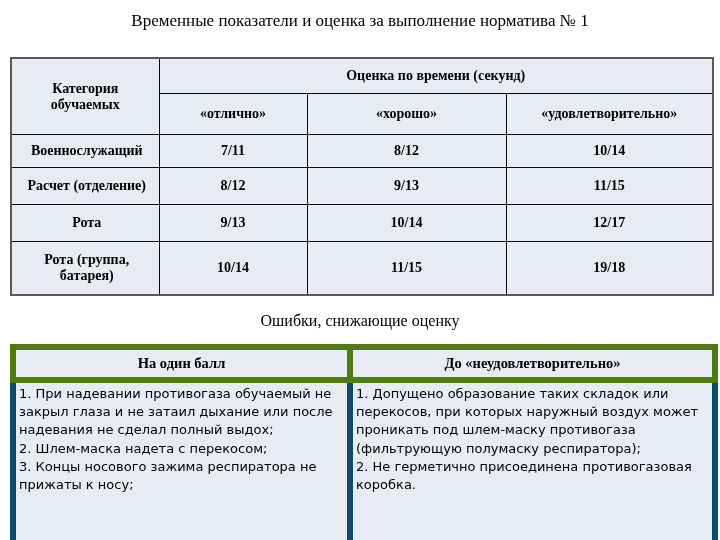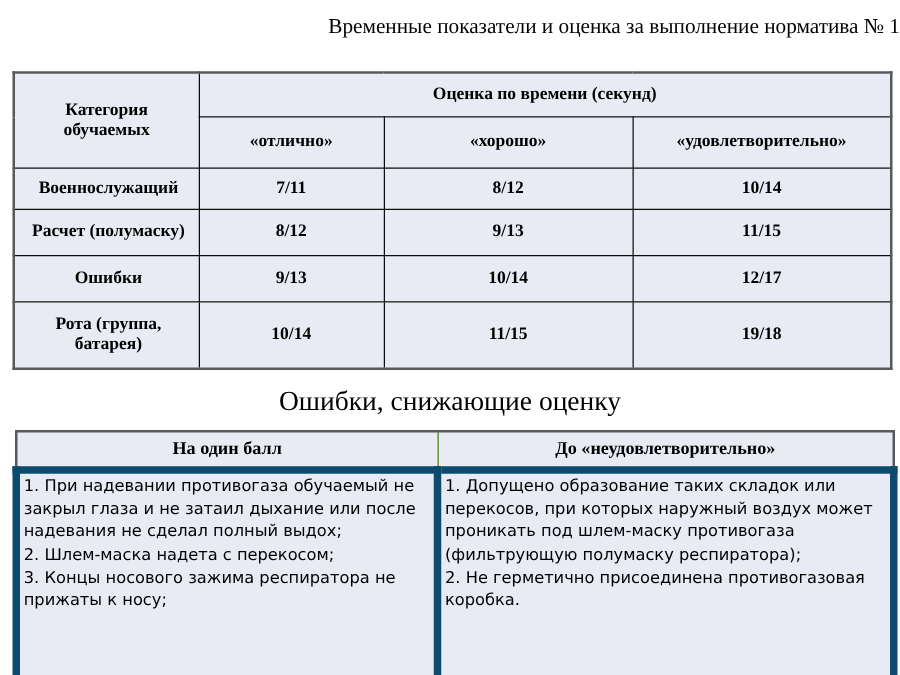--- a/index.html
+++ b/index.html
@@ -5,21 +5,21 @@
   html, body { margin: 0; padding: 0; }
   body {
     width: 720px;
     height: 540px;
     background: #ffffff;
     font-family: "Liberation Serif", serif;
     color: #000000;
     overflow: hidden;
   }
   .page-title {
-    text-align: right;
+    text-align: center;
     font-size: 17px;
     line-height: 20px;
     padding-top: 11px;
     font-weight: normal;
   }
   table {
     border-collapse: collapse;
     table-layout: fixed;
     width: 702px;
     margin-left: 10px;
@@ -42,28 +42,28 @@
   .scores-table .grade-head { height: 36px; }
   .row-h1 td { height: 28px; }
   .row-h2 td { height: 32px; }
   .row-h3 td { height: 48px; }
   .category-cell {
     text-align: center;
     padding-left: 7px !important;
   }
   .section-title {
     text-align: center;
-    font-size: 22px;
+    font-size: 16px;
     line-height: 20px;
     margin-top: 15px;
     font-weight: normal;
   }
   .errors-table { margin-top: 13px; }
   .errors-table th {
-    border: 1px solid #4d7c0f;
+    border: 6px solid #4d7c0f;
     background: #e8ebf3;
     font-family: "Liberation Serif", serif;
     font-weight: bold;
     font-size: 14.5px;
     text-align: center;
     vertical-align: middle;
     height: 25px;
     padding: 1px 4px;
   }
   .errors-table td {
@@ -103,27 +103,27 @@
       <th class="grade-head">«хорошо»</th>
       <th class="grade-head">«удовлетворительно»</th>
     </tr>
     <tr class="row-h1">
       <td class="category-cell">Военнослужащий</td>
       <td>7/11</td>
       <td>8/12</td>
       <td>10/14</td>
     </tr>
     <tr class="row-h2">
-      <td class="category-cell">Расчет (полумаску)</td>
+      <td class="category-cell">Расчет (отделение)</td>
       <td>8/12</td>
       <td>9/13</td>
       <td>11/15</td>
     </tr>
     <tr class="row-h2">
-      <td class="category-cell">Ошибки</td>
+      <td class="category-cell">Рота</td>
       <td>9/13</td>
       <td>10/14</td>
       <td>12/17</td>
     </tr>
     <tr class="row-h3">
       <td class="category-cell">Рота (группа, батарея)</td>
       <td>10/14</td>
       <td>11/15</td>
       <td>19/18</td>
     </tr>

